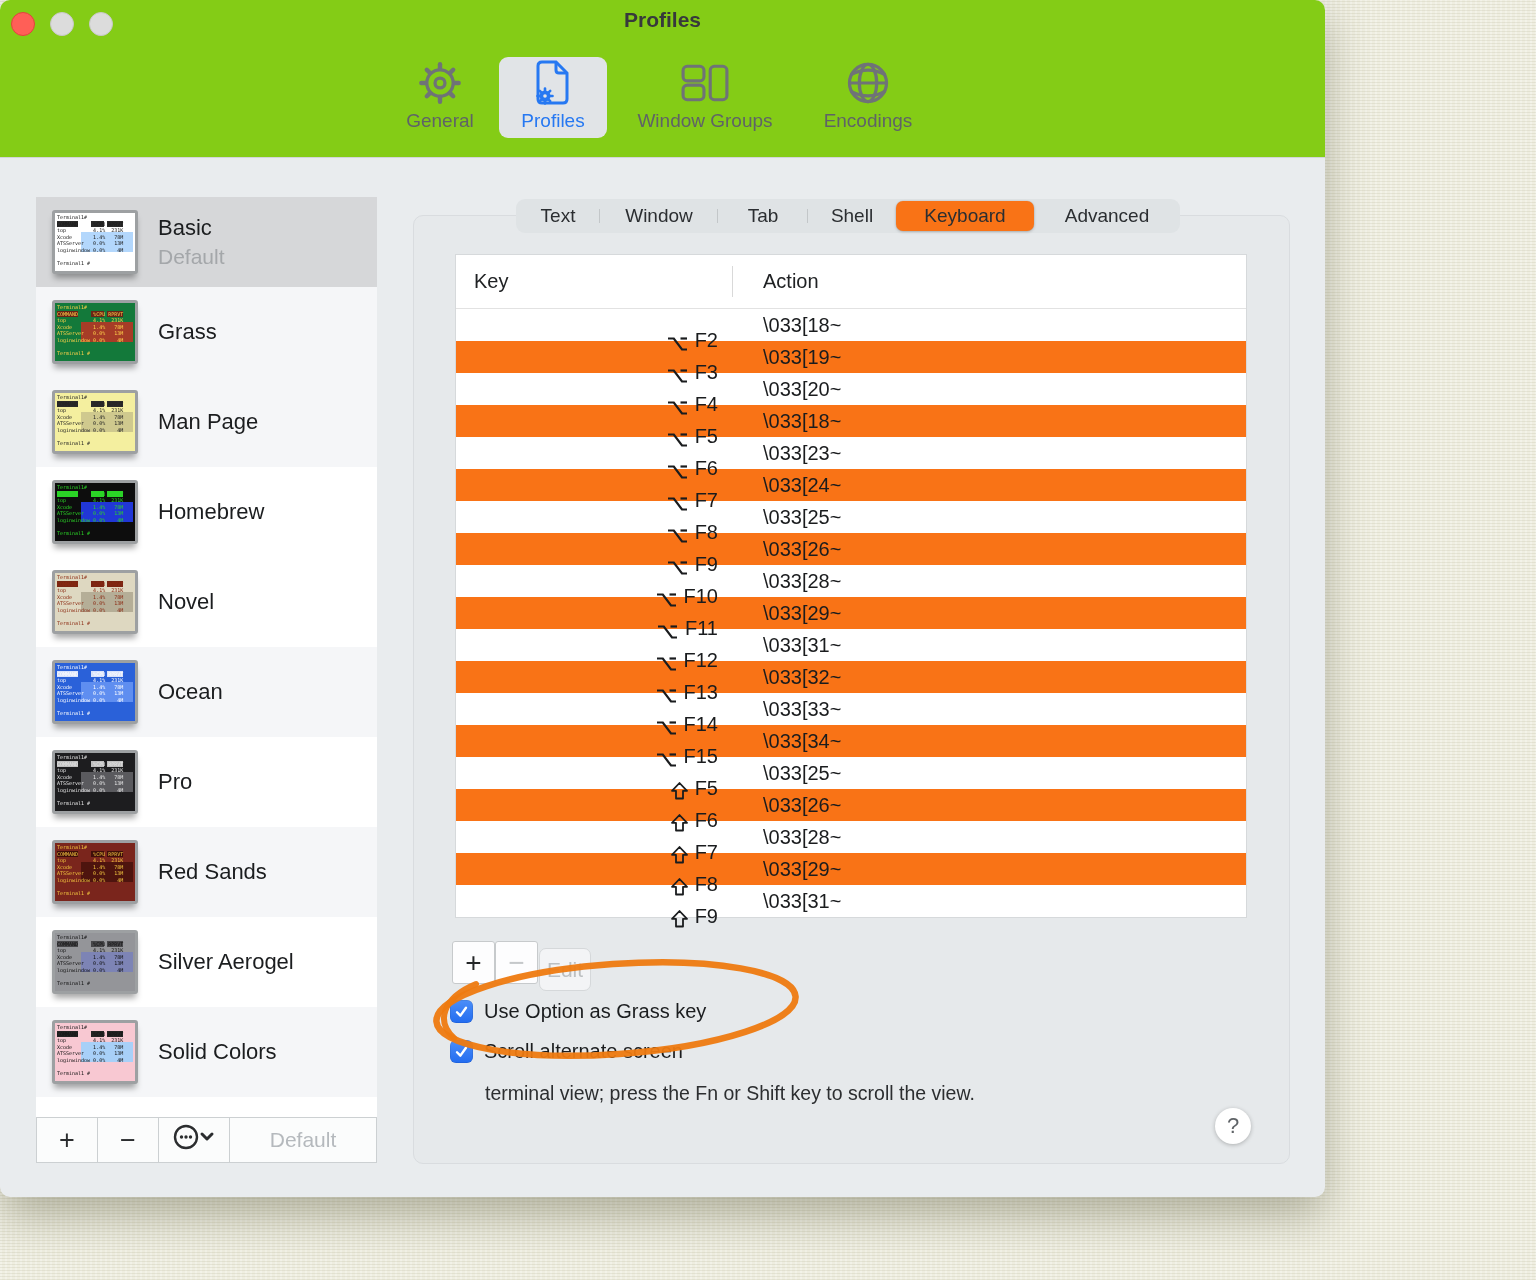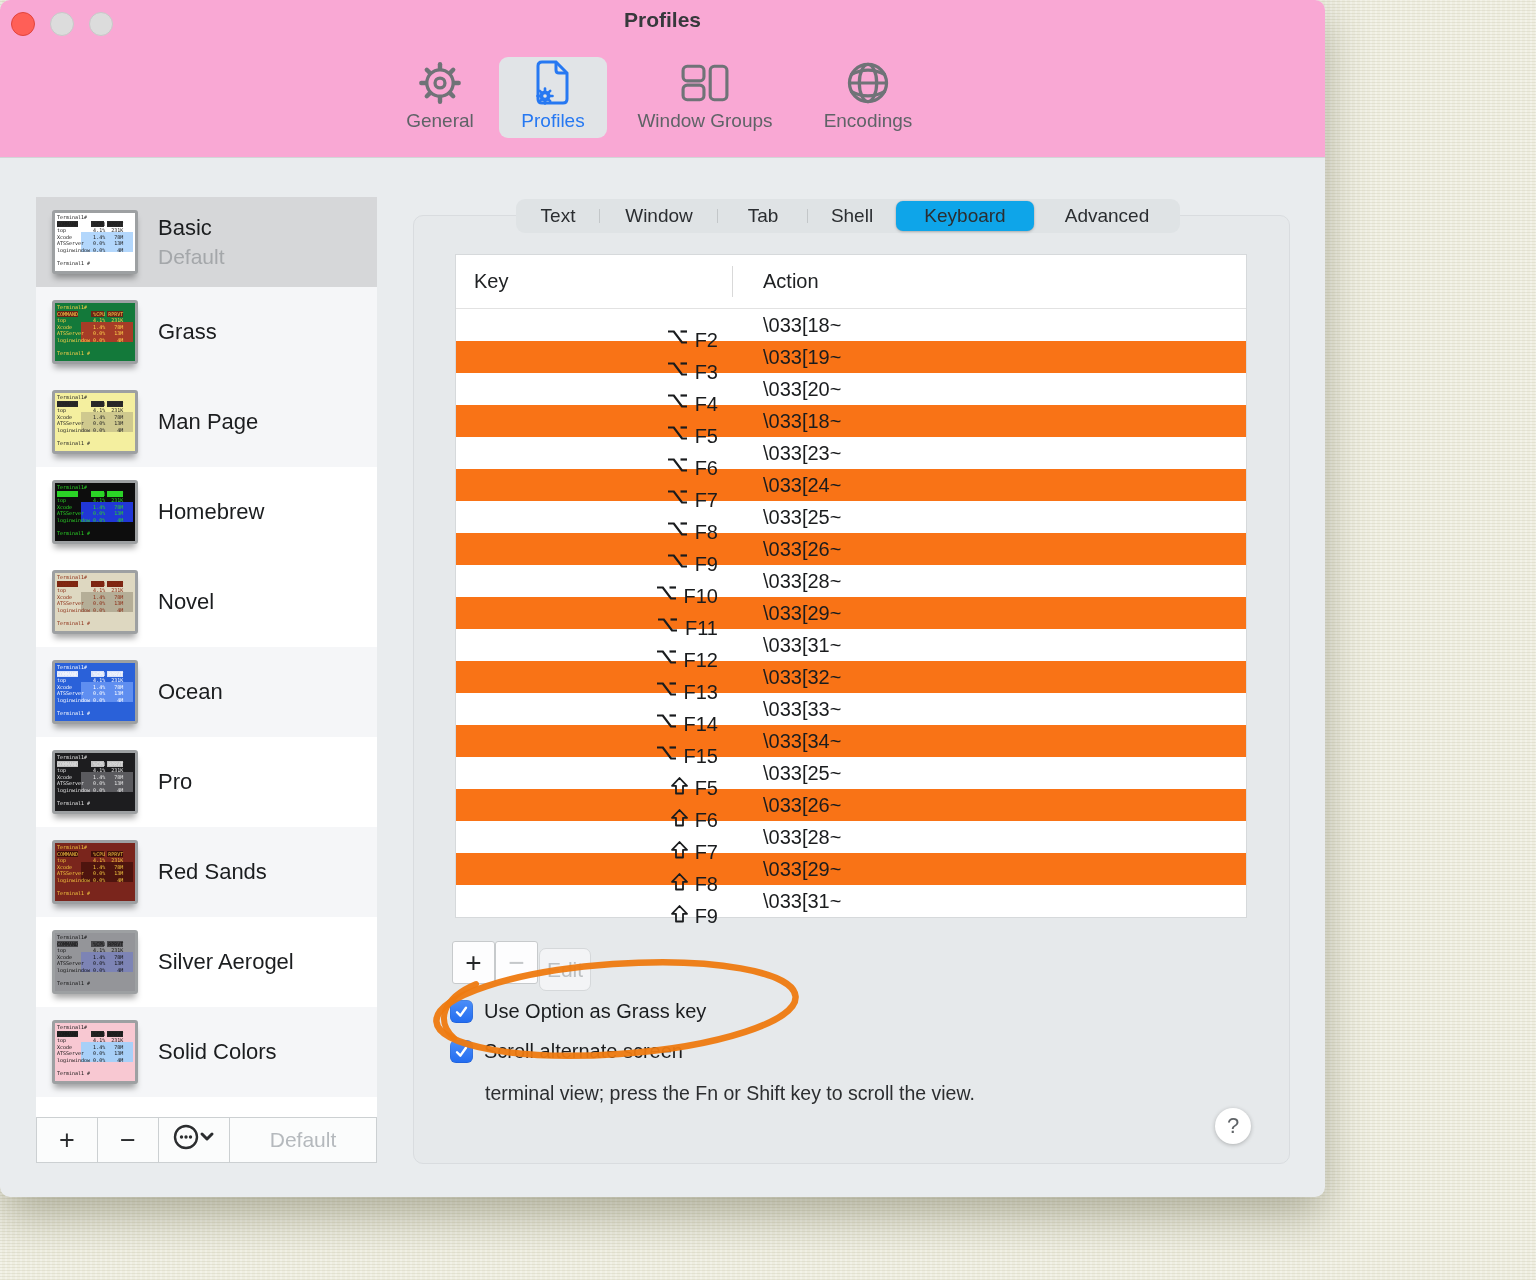--- a/index.html
+++ b/index.html
@@ -7,21 +7,21 @@
        -webkit-font-smoothing:antialiased;}
   .desktop{position:relative;width:1536px;height:1280px;
     background-color:#efeee1;
     background-image:
       repeating-linear-gradient(0deg, rgba(158,156,120,.16) 0px, rgba(158,156,120,.16) 1px, rgba(0,0,0,0) 1px, rgba(0,0,0,0) 3px),
       repeating-linear-gradient(90deg, rgba(255,255,255,.28) 0px, rgba(255,255,255,.28) 2px, rgba(0,0,0,0) 2px, rgba(0,0,0,0) 5px);}
   .window{position:absolute;left:0;top:0;width:1325px;height:1197px;background:#e9ecee;
     border-radius:10px;box-shadow:0 18px 45px rgba(70,70,40,.38);overflow:hidden;}
 
   
-  .titlebar{position:absolute;left:0;top:0;width:100%;height:157px;background:#f9a8d4;
+  .titlebar{position:absolute;left:0;top:0;width:100%;height:157px;background:#84cc16;
     border-bottom:1px solid #d2d5d7;}
   .traffic{position:absolute;top:12px;width:22px;height:22px;border-radius:50%;}
   .t-close{left:11px;background:#ff5f57;border:1px solid #e0443d;}
   .t-min{left:50px;background:#dcdcdc;border:1px solid #c8c8c8;}
   .t-zoom{left:89px;background:#dcdcdc;border:1px solid #c8c8c8;}
   .win-title{position:absolute;left:0;top:8px;width:100%;text-align:center;font-size:21px;
     font-weight:700;color:#37393c;}
   .tb-item{position:absolute;top:57px;height:81px;display:flex;flex-direction:column;
     align-items:center;justify-content:flex-start;border-radius:9px;cursor:default;}
   .tb-item .ico{height:52px;display:flex;align-items:center;justify-content:center;}
@@ -51,33 +51,33 @@
   .sf-default{flex:1;border-right:none;font-size:21px;color:#b5b9bd;}
 
   
   .groupbox{position:absolute;left:413px;top:215px;width:877px;height:949px;background:#e6e9eb;
     border:1px solid #d9dcdf;border-radius:10px;box-sizing:border-box;}
   .segbar{position:absolute;left:516px;top:199px;width:664px;height:34px;background:#dfe3e5;
     border-radius:9px;display:flex;align-items:center;z-index:4;}
   .seg{position:relative;height:34px;display:flex;align-items:center;justify-content:center;
     font-size:19px;color:#2b2e31;}
   .seg.sep::after{content:"";position:absolute;right:0;top:10px;height:14px;width:1px;background:#c3c7c9;}
-  .seg.selected{background:#0ea5e9;border-radius:7px;height:30px;margin-top:0px;
+  .seg.selected{background:#f97316;border-radius:7px;height:30px;margin-top:0px;
     box-shadow:0 1px 3px rgba(0,0,0,.22), 0 0 0 0.5px rgba(0,0,0,.06);}
 
   .kb-table{position:absolute;left:455px;top:254px;width:792px;background:#ffffff;
     border:1px solid #d6d9db;box-sizing:border-box;}
   .kb-head{position:relative;height:53px;display:flex;align-items:center;
     border-bottom:1px solid #e2e2e2;background:#fff;}
   .kb-head .h-key{position:absolute;left:18px;font-size:20px;color:#202224;}
   .kb-head .h-action{position:absolute;left:307px;font-size:20px;color:#202224;}
   .kb-head .h-div{position:absolute;left:276px;top:11px;width:1px;height:31px;background:#d9d9d9;}
   .kb-row{height:32px;display:flex;align-items:center;font-size:20px;color:#1a1c1e;}
   .kb-row.alt{background:#f97316;}
-  .kb-key{width:262px;text-align:right;display:flex;justify-content:flex-end;align-items:flex-start;gap:7px;margin-top:31px;}
+  .kb-key{width:262px;text-align:right;display:flex;justify-content:flex-end;align-items:flex-end;gap:7px;margin-top:31px;}
   .kb-act{margin-left:45px;}
   .mod-svg{display:inline-block;vertical-align:-2px;}
 
   .sq-btn{position:absolute;width:43px;height:43px;background:#fdfdfe;border:1px solid #c7cacc;
     box-sizing:border-box;display:flex;align-items:center;justify-content:center;font-size:28px;
     color:#242628;border-radius:3px;}
   .sq-btn.disabled{color:#c5c8ca;}
   .edit-btn{position:absolute;left:539px;top:948px;width:52px;height:43px;border-radius:7px;
     background:rgba(252,252,253,.6);border:1px solid #d5d8da;box-sizing:border-box;display:flex;
     align-items:center;justify-content:center;font-size:21px;color:#bcbfc1;}

